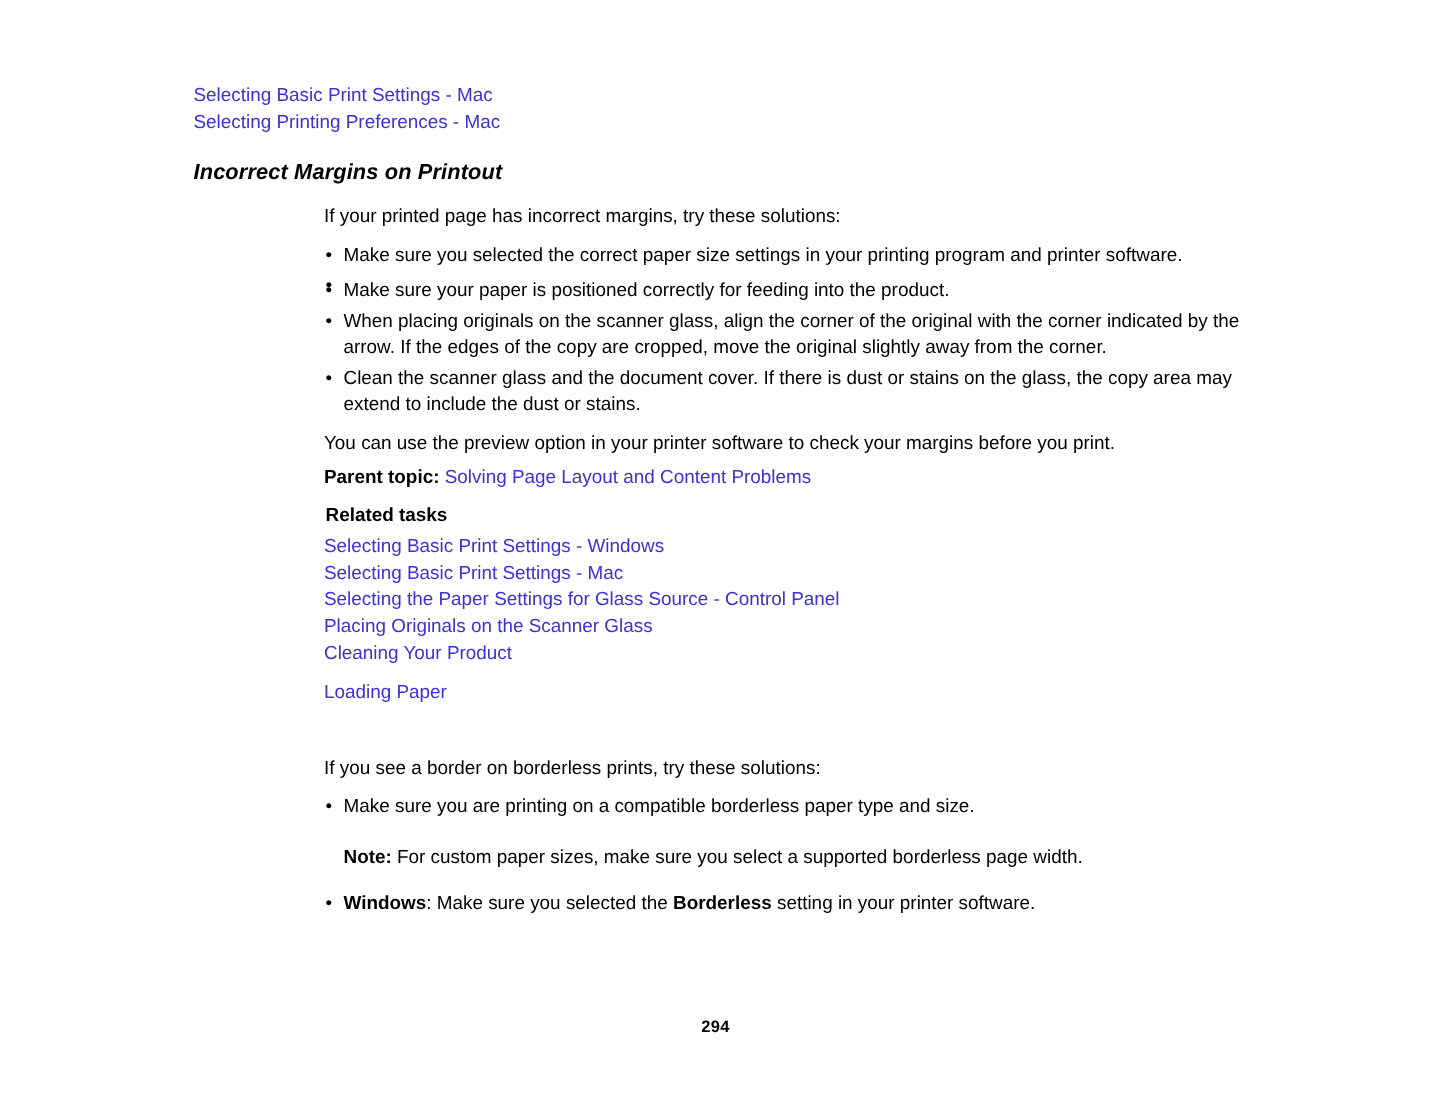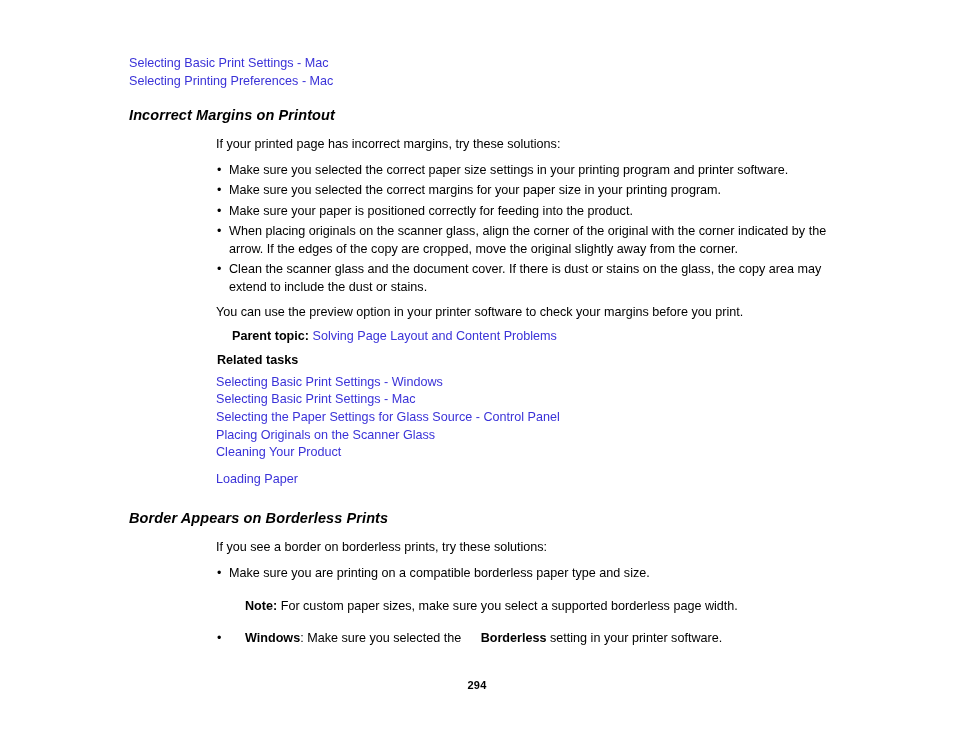--- a/index.html
+++ b/index.html
@@ -82,21 +82,20 @@
   .bullet .dot {
     position: absolute;
     left: 1px;
     top: 0;
     font-size: 12.6px;
     line-height: 17.5px;
   }
 
   .label-bold {
     font-weight: bold;
-    margin-left: 16px;
   }
 
   .subhead {
     font-size: 12.6px;
     font-weight: bold;
     line-height: 17.5px;
     margin: 1px;
     color: #000000;
   }
 
@@ -152,21 +151,21 @@
       <p class="para">If your printed page has incorrect margins, try these solutions:</p>
 
       <div class="gap-8"></div>
 
       <ul class="bullets">
         <li class="bullet">
           <span class="dot">•</span><span>Make sure you selected the correct paper size settings in your printing program and printer software.</span>
         </li>
         <div class="gap-3"></div>
         <li class="bullet">
-          <span class="dot">•</span><span>Make sure you selected the correct margins for your paper size in your printing program.</span>
+          <span class="dot">•</span>
         </li>
         <div class="gap-3"></div>
         <li class="bullet">
           <span class="dot">•</span><span>Make sure your paper is positioned correctly for feeding into the product.</span>
         </li>
         <div class="gap-3"></div>
         <li class="bullet">
           <span class="dot">•</span><span>When placing originals on the scanner glass, align the corner of the original with the corner indicated by the arrow. If the edges of the copy are cropped, move the original slightly away from the corner.</span>
         </li>
         <div class="gap-3"></div>
@@ -203,21 +202,20 @@
       <div class="gap-3"></div>
 
       <div class="links-block">
         <a class="link" href="#">Loading Paper</a>
       </div>
 
     </div>
 
     <div class="gap-21"></div>
 
-    <h2 class="section-heading">Border Appears on Borderless Prints</h2>
 
     <div class="gap-12"></div>
 
     <div class="body-col">
 
       <p class="para">If you see a border on borderless prints, try these solutions:</p>
 
       <div class="gap-8"></div>
 
       <ul class="bullets">

